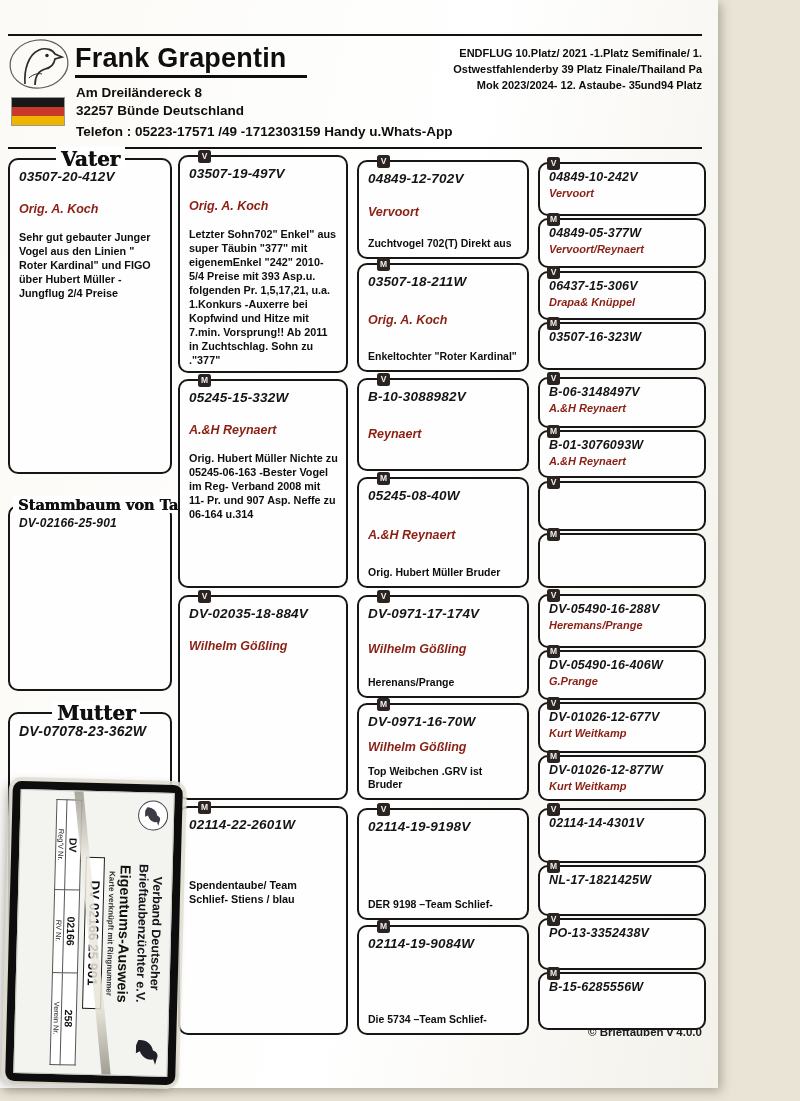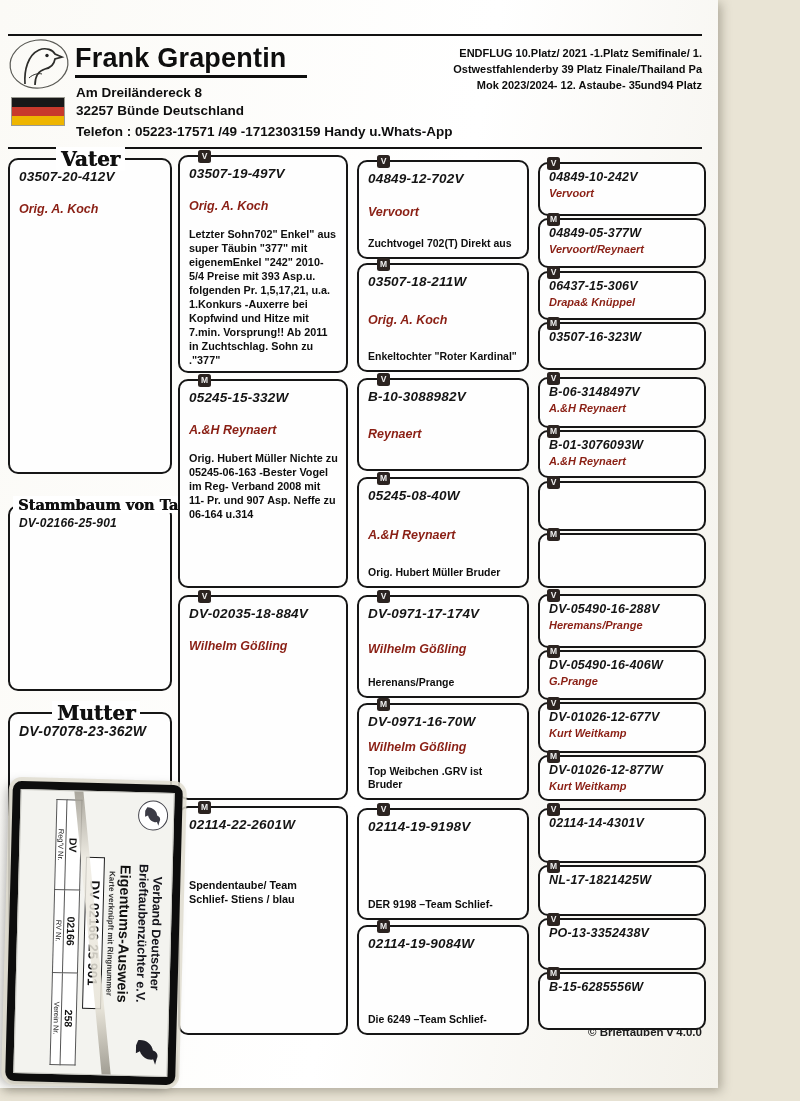--- a/index.html
+++ b/index.html
@@ -119,20 +119,21 @@
   <div class="ach">
     <div>ENDFLUG 10.Platz/ 2021 -1.Platz Semifinale/ 1.</div>
     <div>Ostwestfahlenderby 39 Platz Finale/Thailand Pa</div>
     <div>Mok 2023/2024- 12. Astaube- 35und94 Platz</div>
   </div>
 
   <div class="pbox g2" style="left:8px;top:158px;width:164px;height:316px">
     <div class="glabel" style="left:46px">Vater</div>
     <div class="ring">03507-20-412V</div>
     <div class="breeder">Orig. A. Koch</div>
+    <div class="note">Sehr gut gebauter Junger Vogel aus den Linien " Roter Kardinal" und FIGO über Hubert Müller  - Jungflug 2/4 Preise</div>
   </div>
 
   <div class="pbox" style="left:8px;top:505px;width:164px;height:186px">
     <div class="glabel glabel-sm" style="left:3px">Stammbaum von Taube</div>
     <div class="ring ring-lg">DV-02166-25-901</div>
   </div>
 
   <div class="pbox" style="left:8px;top:712px;width:164px;height:298px">
     <div class="glabel" style="left:42px">Mutter</div>
     <div class="ring ring-md">DV-07078-23-362W</div>
@@ -202,21 +203,21 @@
   <div class="pbox g3" style="left:357px;top:808px;width:172px;height:112px">
     <span class="marker">V</span>
     <div class="ring">02114-19-9198V</div>
     <div class="breeder"></div>
     <div class="note">DER 9198 –Team Schlief-</div>
   </div>
   <div class="pbox g3" style="left:357px;top:925px;width:172px;height:110px">
     <span class="marker">M</span>
     <div class="ring">02114-19-9084W</div>
     <div class="breeder"></div>
-    <div class="note">Die 6249 –Team Schlief-</div>
+    <div class="note">Die 5734 –Team Schlief-</div>
   </div>
 
   <div class="pbox g4" style="left:538px;top:162px;width:168px;height:54px">
     <span class="marker">V</span>
     <div class="ring">04849-10-242V</div>
     <div class="breeder">Vervoort</div>
   </div>
   <div class="pbox g4" style="left:538px;top:218px;width:168px;height:50px">
     <span class="marker">M</span>
     <div class="ring">04849-05-377W</div>

